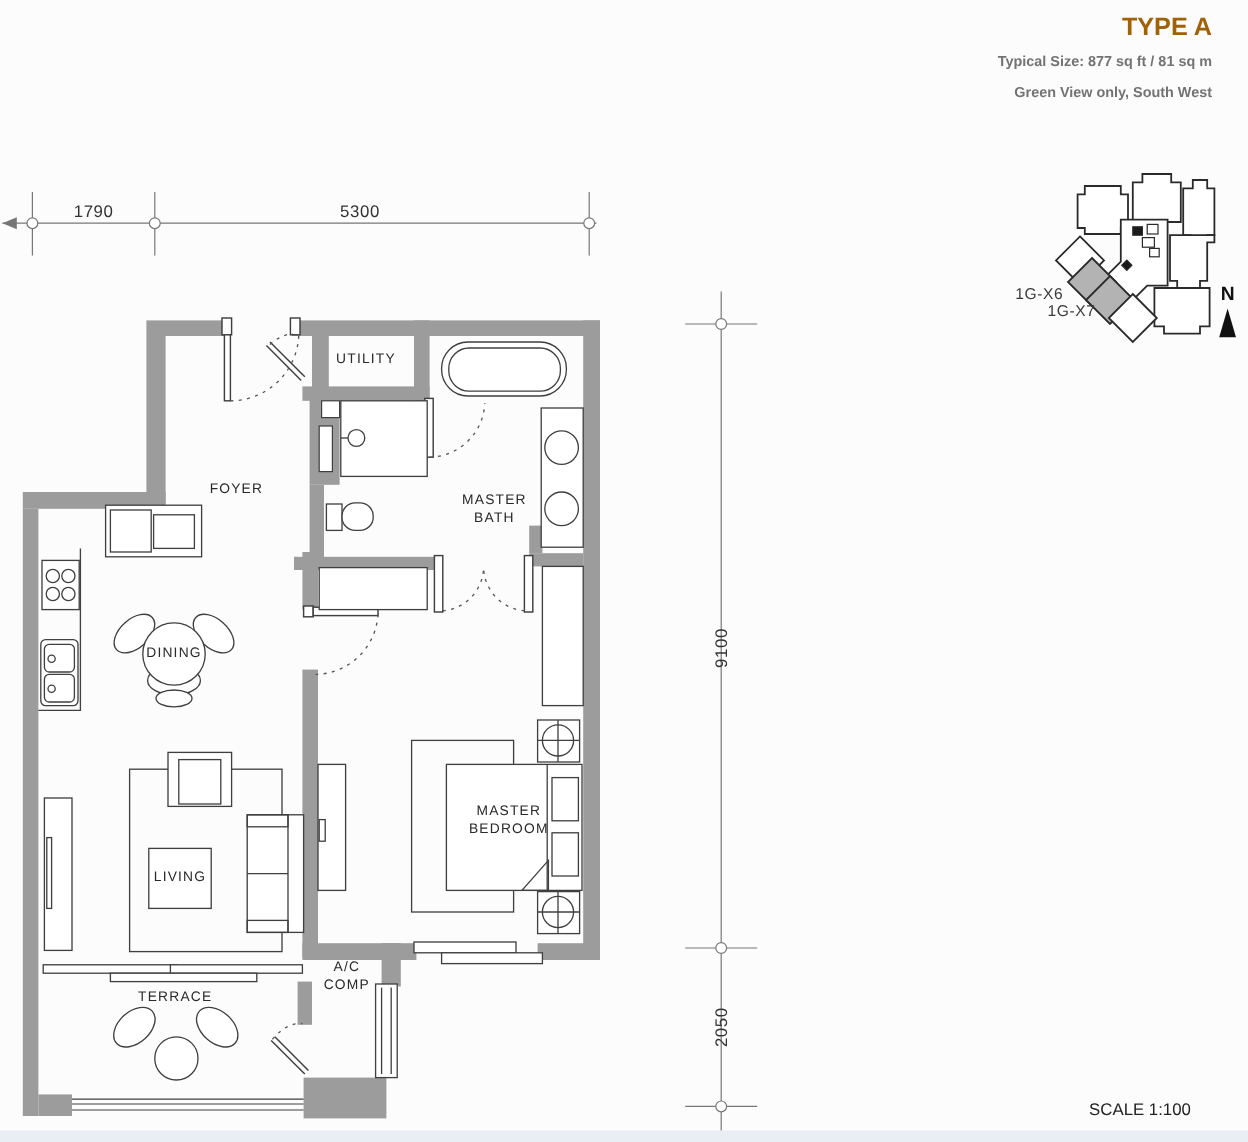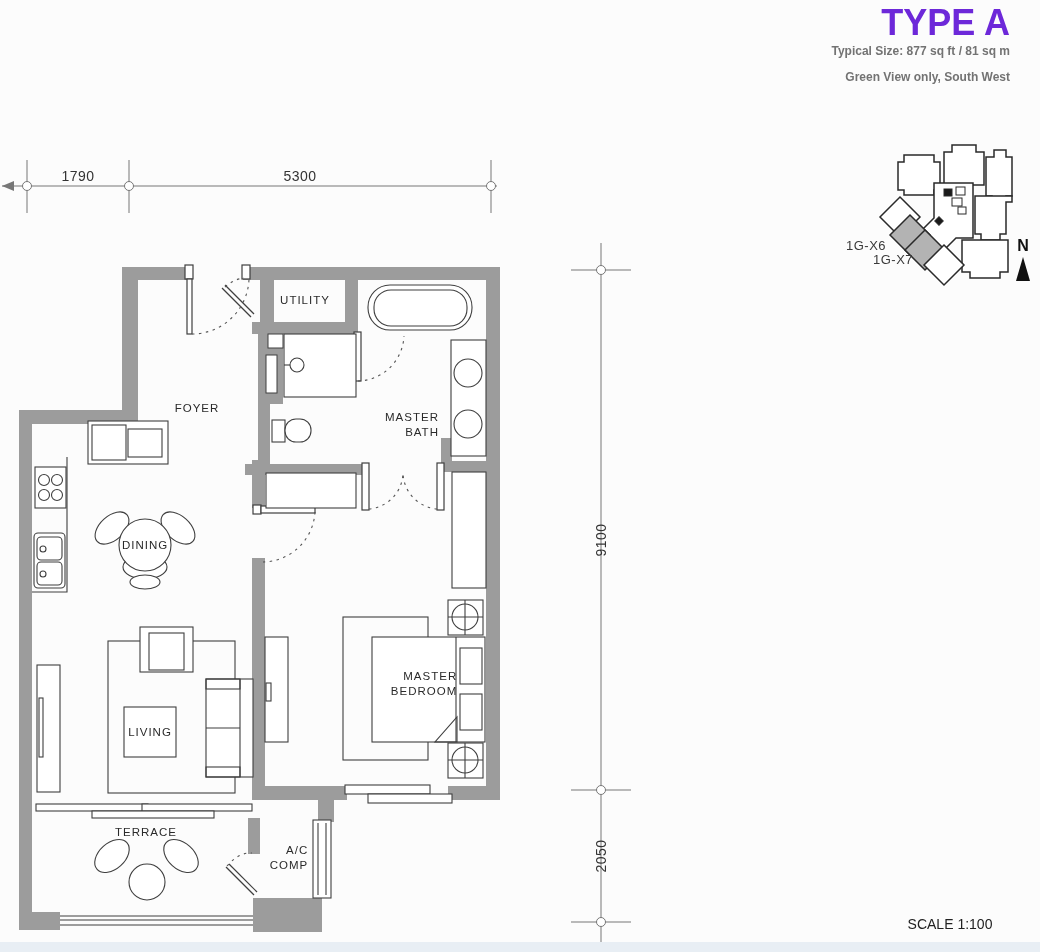--- a/index.html
+++ b/index.html
@@ -5,33 +5,33 @@
   html,body{margin:0;padding:0;}
   body{
     width:1040px;height:952px;position:relative;overflow:hidden;
     background:#fcfcfc;
     font-family:"Liberation Sans", sans-serif;
     color:#1f1f1f;
   }
   .lbl{
     position:absolute;transform:translate(-50%,-50%);
     font-size:11.5px;letter-spacing:1px;color:#2a2a2a;
-    text-align:right;line-height:15px;white-space:pre;
+    text-align:center;line-height:15px;white-space:pre;
   }
   .dim{
     position:absolute;transform:translate(-50%,-50%);
     font-size:14px;color:#333;letter-spacing:0.5px;
   }
   .dim.rot{transform:translate(-50%,-50%) rotate(-90deg);}
   .keylbl{position:absolute;transform:translate(-50%,-50%);font-size:13px;color:#3a3a3a;letter-spacing:0.5px;}
   .north-n{position:absolute;transform:translate(-50%,-50%);font-size:16px;font-weight:600;color:#111;}
   #titleblock{
     position:absolute;top:8px;right:30px;text-align:right;line-height:26px;
   }
-  #titleblock .tb-type{font-size:36px;font-weight:700;line-height:30px;color:#6d28d9;}
+  #titleblock .tb-type{font-size:21px;font-weight:700;line-height:30px;color:#a16207;}
   #titleblock .tb-line{font-size:12px;color:#737373;font-weight:bold;}
   #scalenote{position:absolute;left:950px;top:924px;transform:translate(-50%,-50%);font-size:14px;color:#222;}
   #footerband{position:absolute;left:0;bottom:0;width:1040px;height:10px;background:#e8eef4;}
   svg{position:absolute;left:0;top:0;}
 </style>
 </head>
 <body>
 
 <svg width="1040" height="952" viewBox="0 0 1040 952">
 
@@ -242,21 +242,21 @@
 
 <span class="lbl" style="left:305px;top:300px;">UTILITY</span>
 <span class="lbl" style="left:197px;top:370px;margin-top:38px;">FOYER</span>
 <span class="lbl" style="left:412px;top:425px;">MASTER
 BATH</span>
 <span class="lbl" style="left:145px;top:545px;">DINING</span>
 <span class="lbl" style="left:150px;top:732px;">LIVING</span>
 <span class="lbl" style="left:424px;top:684px;">MASTER
 BEDROOM</span>
 <span class="lbl" style="left:146px;top:832px;">TERRACE</span>
-<span class="lbl" style="left:289px;top:858px;">A/C
+<span class="lbl" style="left:289px;top:814px;">A/C
 COMP</span>
 
 <span class="dim" style="left:78px;top:176px;">1790</span>
 <span class="dim" style="left:300px;top:176px;">5300</span>
 <span class="dim rot" style="left:601px;top:540px;">9100</span>
 <span class="dim rot" style="left:601px;top:856px;">2050</span>
 
 <span class="keylbl" style="left:866px;top:245px;">1G-X6</span>
 <span class="keylbl" style="left:893px;top:259px;">1G-X7</span>
 <span class="north-n" style="left:1023px;top:246px;">N</span>

